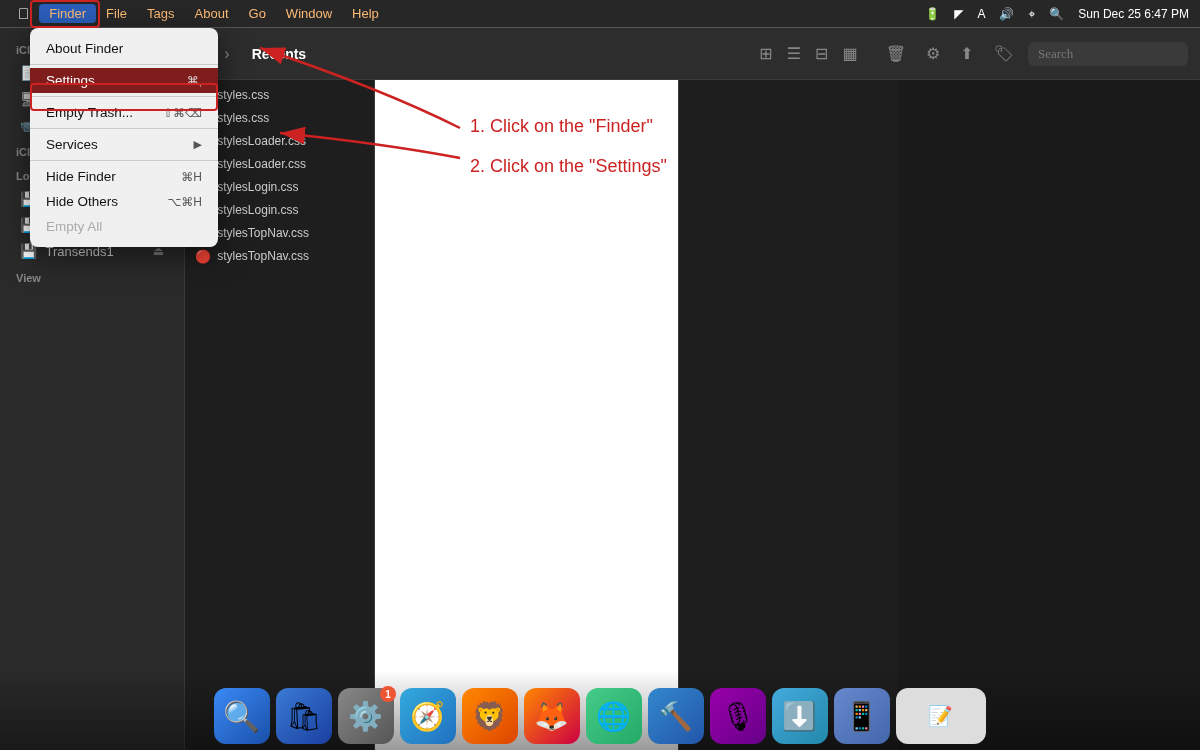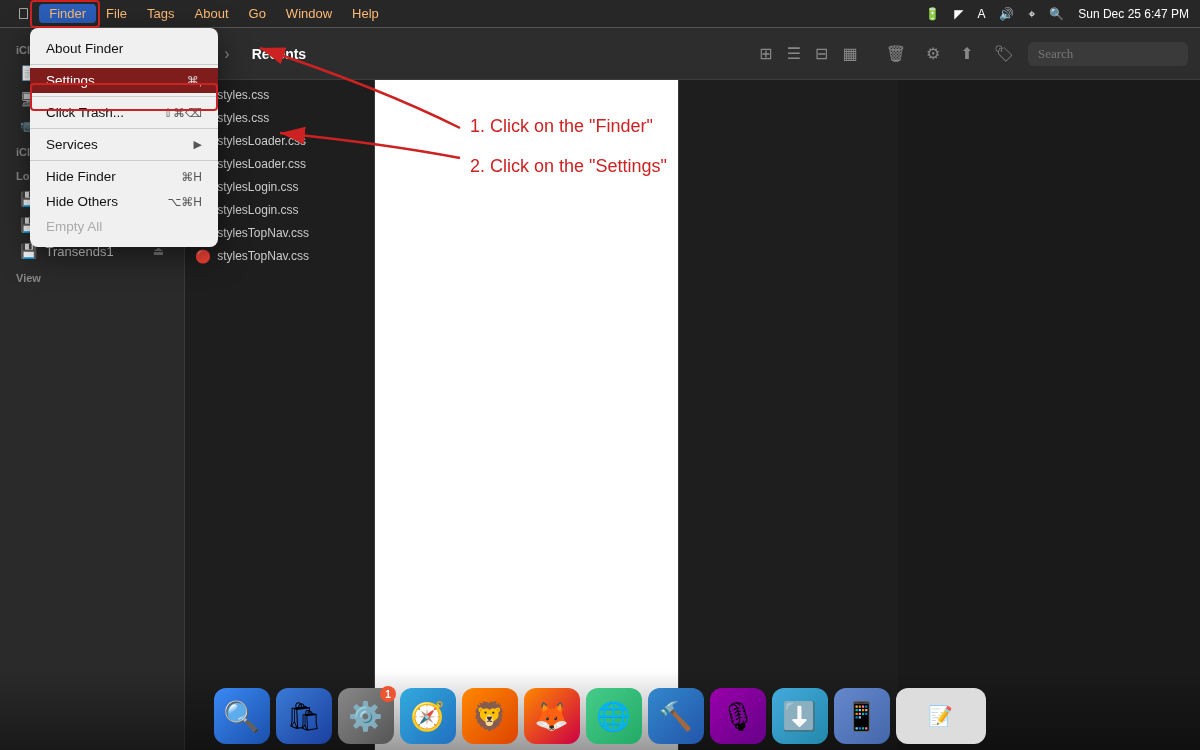--- a/index.html
+++ b/index.html
@@ -460,21 +460,21 @@
     <span>About Finder</span>
     <span class="dropdown-shortcut"></span>
   </div>
   <div class="dropdown-separator"></div>
   <div class="dropdown-item highlighted">
     <span>Settings...</span>
     <span class="dropdown-shortcut">⌘,</span>
   </div>
   <div class="dropdown-separator"></div>
   <div class="dropdown-item">
-    <span>Click Trash...</span>
+    <span>Empty Trash...</span>
     <span class="dropdown-shortcut">⇧⌘⌫</span>
   </div>
   <div class="dropdown-separator"></div>
   <div class="dropdown-item">
     <span>Services</span>
     <span class="dropdown-shortcut dropdown-arrow">▶</span>
   </div>
   <div class="dropdown-separator"></div>
   <div class="dropdown-item">
     <span>Hide Finder</span>

